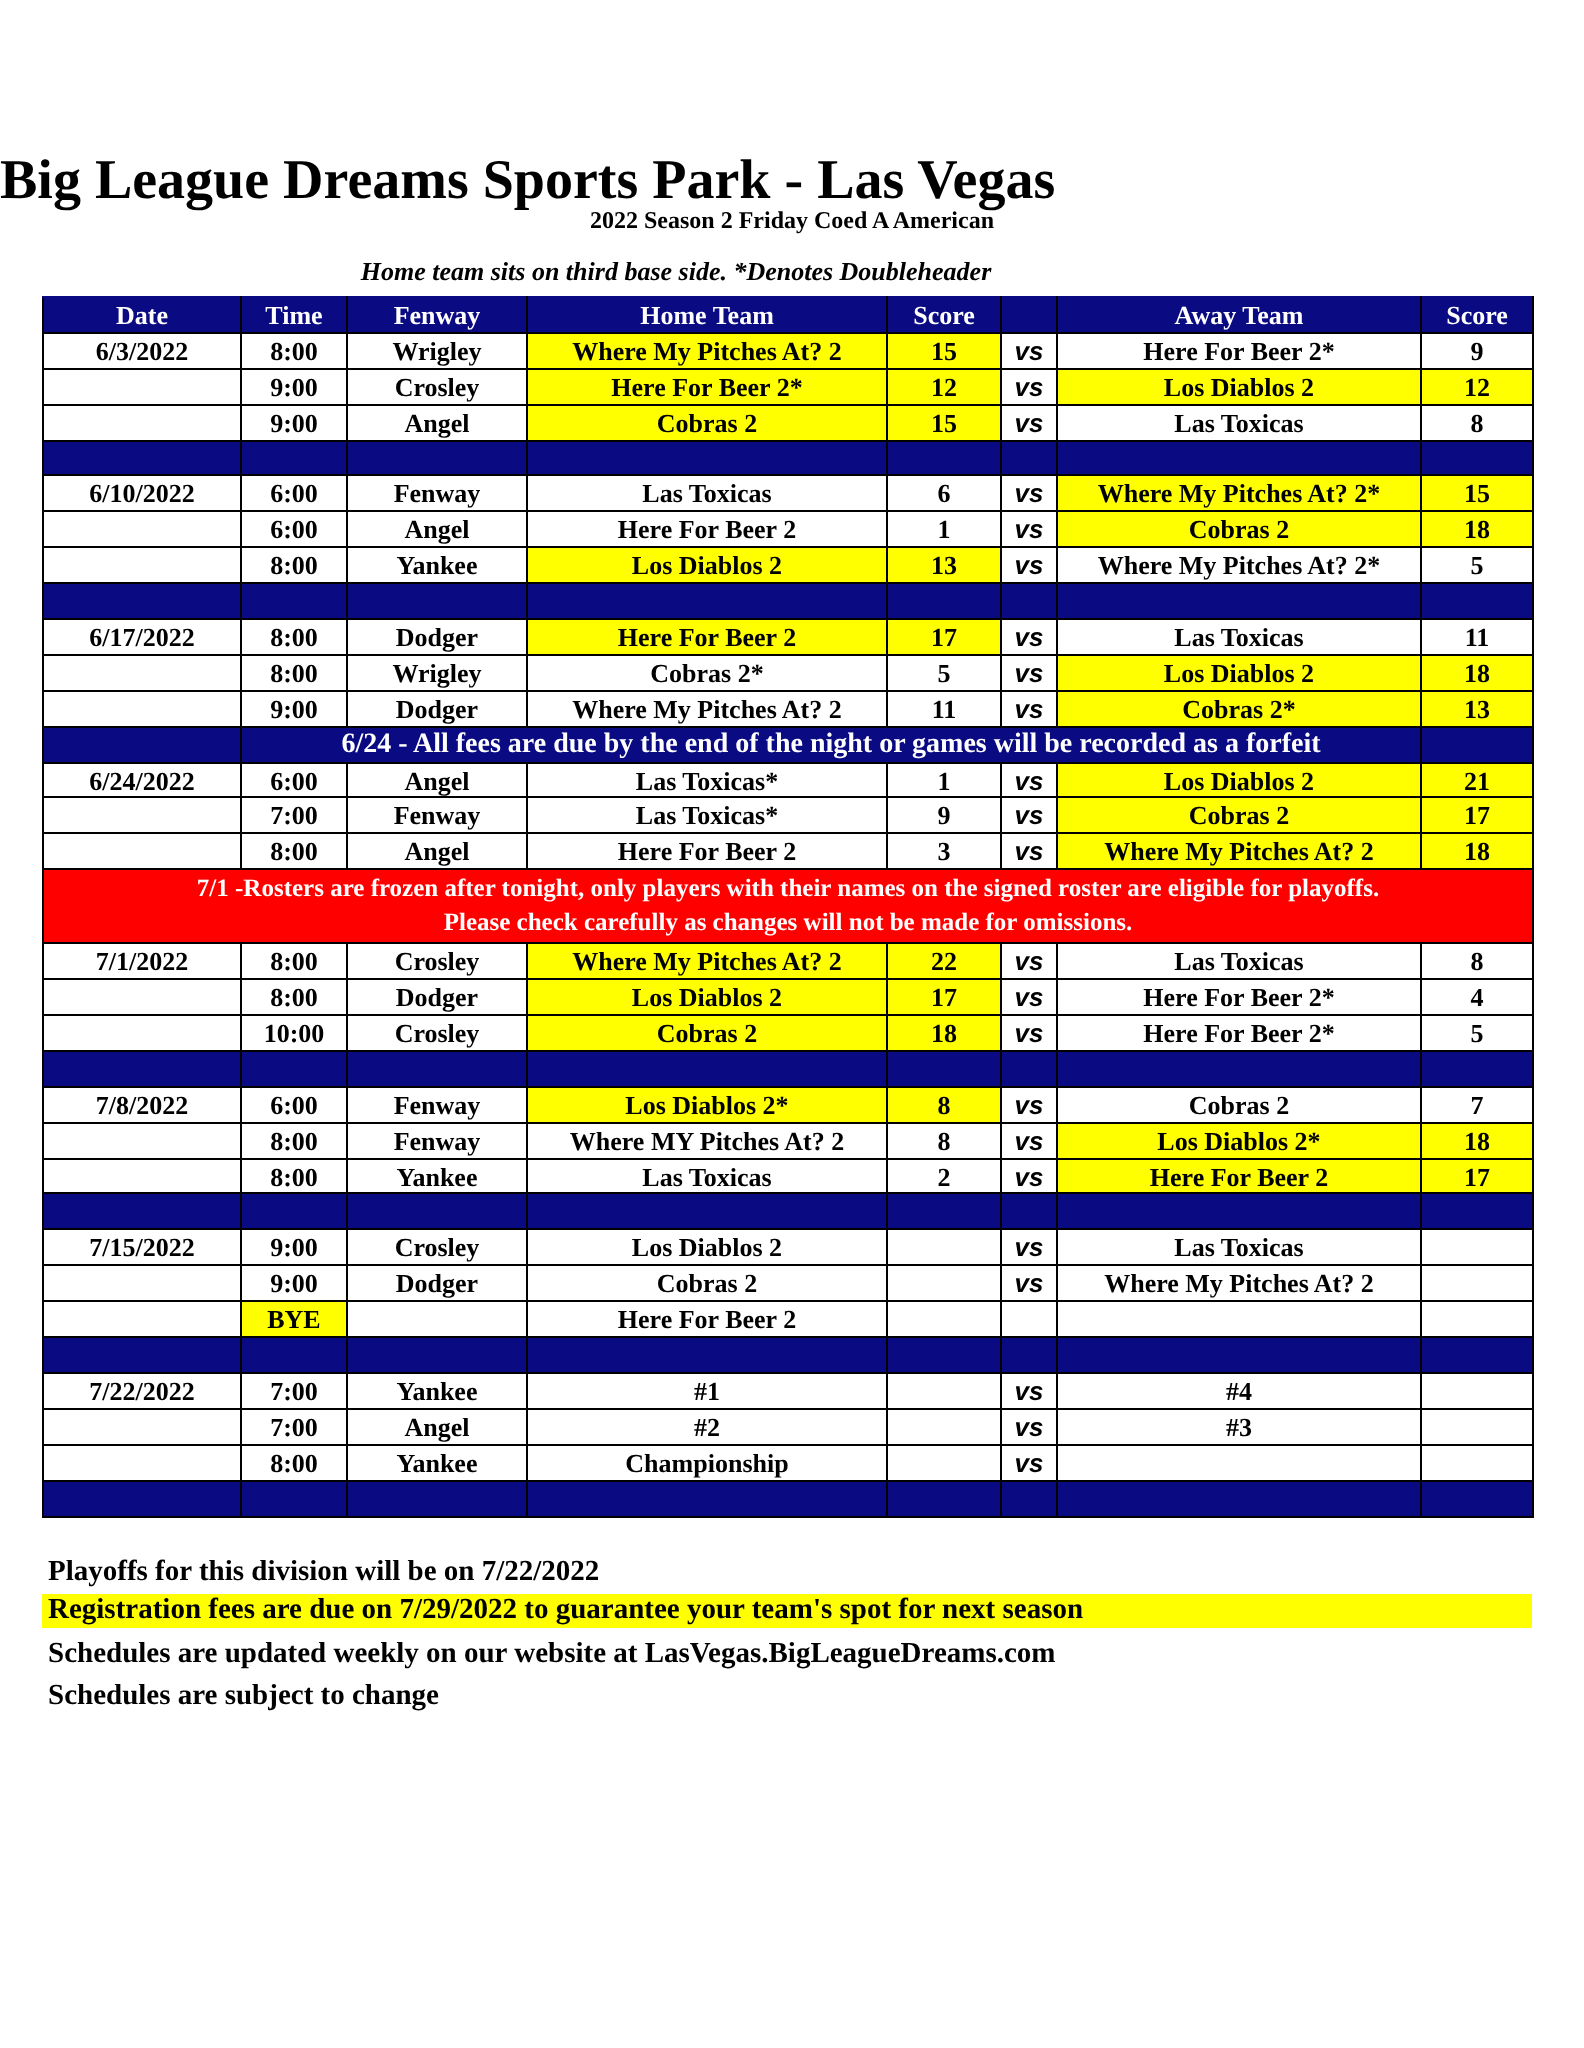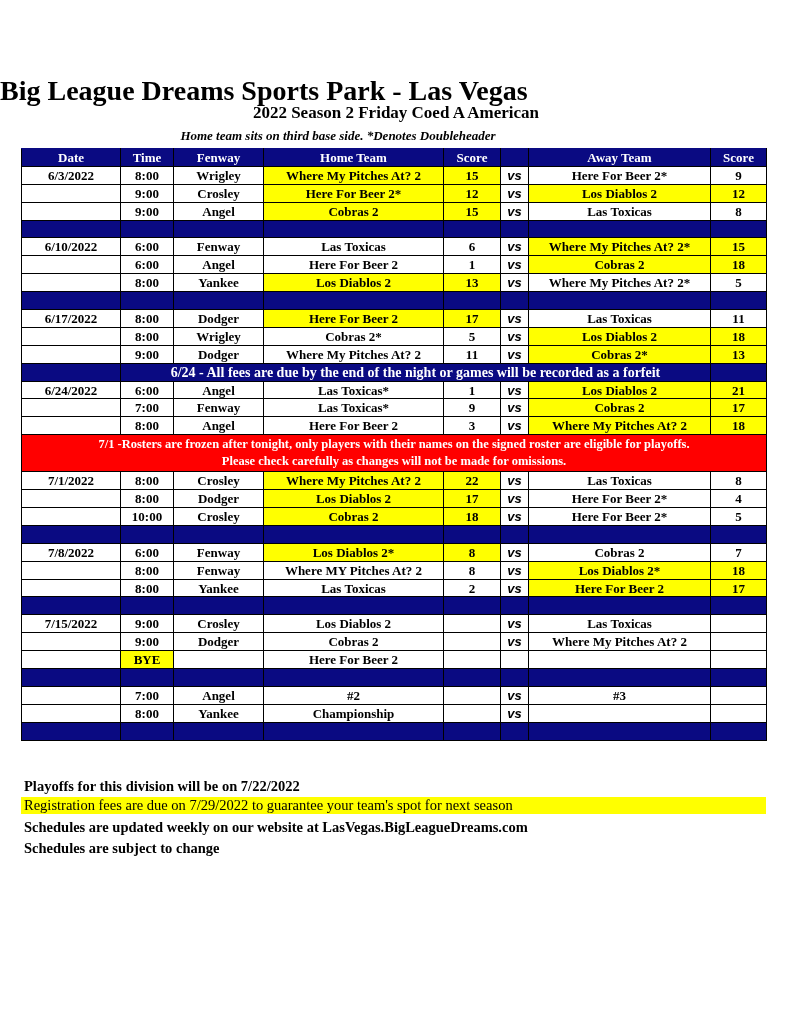--- a/index.html
+++ b/index.html
@@ -1,33 +1,33 @@
 <!DOCTYPE html>
 <html><head>
 <meta charset="utf-8">
 <style>
   html, body { margin: 0; padding: 0; background: #ffffff; }
   body { width: 792px; height: 1024px; position: relative; overflow: hidden; font-family: "Liberation Serif", serif; color: #000; }
   .title { position: absolute; top: 75px; left: 0; width: 728px; font-weight: bold; font-size: 28px; }
-  .subtitle { position: absolute; top: 103px; left: 0; width: 792px; text-align: center; font-weight: bold; font-size: 17px; }
+  .subtitle { position: absolute; top: 103px; left: 0; width: 792px; text-align: center; font-weight: bold; font-size: 12px; }
   .note { position: absolute; top: 128px; left: 0; width: 676px; text-align: center; font-weight: bold; font-style: italic; font-size: 13px; }
 
   table.sched { position: absolute; top: 148px; left: 21px; width: 745px; border-collapse: collapse; table-layout: fixed; padding-left: 45px; }
   table.sched td, table.sched th { border: 1px solid #000; height: 16.9px; padding: 0; text-align: center; font-size: 13px; font-weight: bold; line-height: 15px; white-space: nowrap; overflow: hidden; }
   table.sched th { background: #0a0a82; color: #ffffff; font-size: 13px; border-color: #0a0a82 #000 #000 #000; }
   td.y { background: #ffff00; }
   td.vs { font-style: italic; font-family: Liberation Sans, sans-serif; font-size: 10px; }
   td.norm { font-weight: normal; }
   tr.sep td { background: #0a0a82; }
   tr.banner td.msg { background: #0a0a82; color: #ffffff; font-weight: bold; font-size: 14px; }
   tr.banner td.blank { background: #0a0a82; }
   tr.red td { background: #ff0000; color: #ffffff; height: 36px; line-height: 17px; font-size: 12.5px; white-space: normal; }
 
   .foot { position: absolute; left: 24px; font-weight: bold; font-size: 14.5px; }
-  .foot.yl { background: #ffff00; left: 21px; width: 745px; padding-left: 3px; box-sizing: border-box; font-weight: normal; }
+  .foot.yl { background: #ffff00; left: 21px; width: 745px; padding-left: 3px; box-sizing: border-box; font-weight: bold; }
 </style>
 </head>
 <body>
 
 <div class="title">Big League Dreams Sports Park - Las Vegas</div>
 <div class="subtitle">2022 Season 2 Friday Coed A American</div>
 <div class="note">Home team sits on third base side.  *Denotes Doubleheader</div>
 
 <table class="sched">
   <colgroup>
@@ -318,20 +318,30 @@
         <td></td>
         <td></td>
         <td></td>
         <td></td>
         <td></td>
         <td></td>
         <td></td>
         <td></td>
       </tr>
       <tr>
+        <td>7/22/2022</td>
+        <td>7:00</td>
+        <td>Yankee</td>
+        <td>#1</td>
+        <td></td>
+        <td class="vs">vs</td>
+        <td>#4</td>
+        <td></td>
+      </tr>
+      <tr>
         <td></td>
         <td>7:00</td>
         <td>Angel</td>
         <td>#2</td>
         <td></td>
         <td class="vs">vs</td>
         <td>#3</td>
         <td></td>
       </tr>
       <tr>

